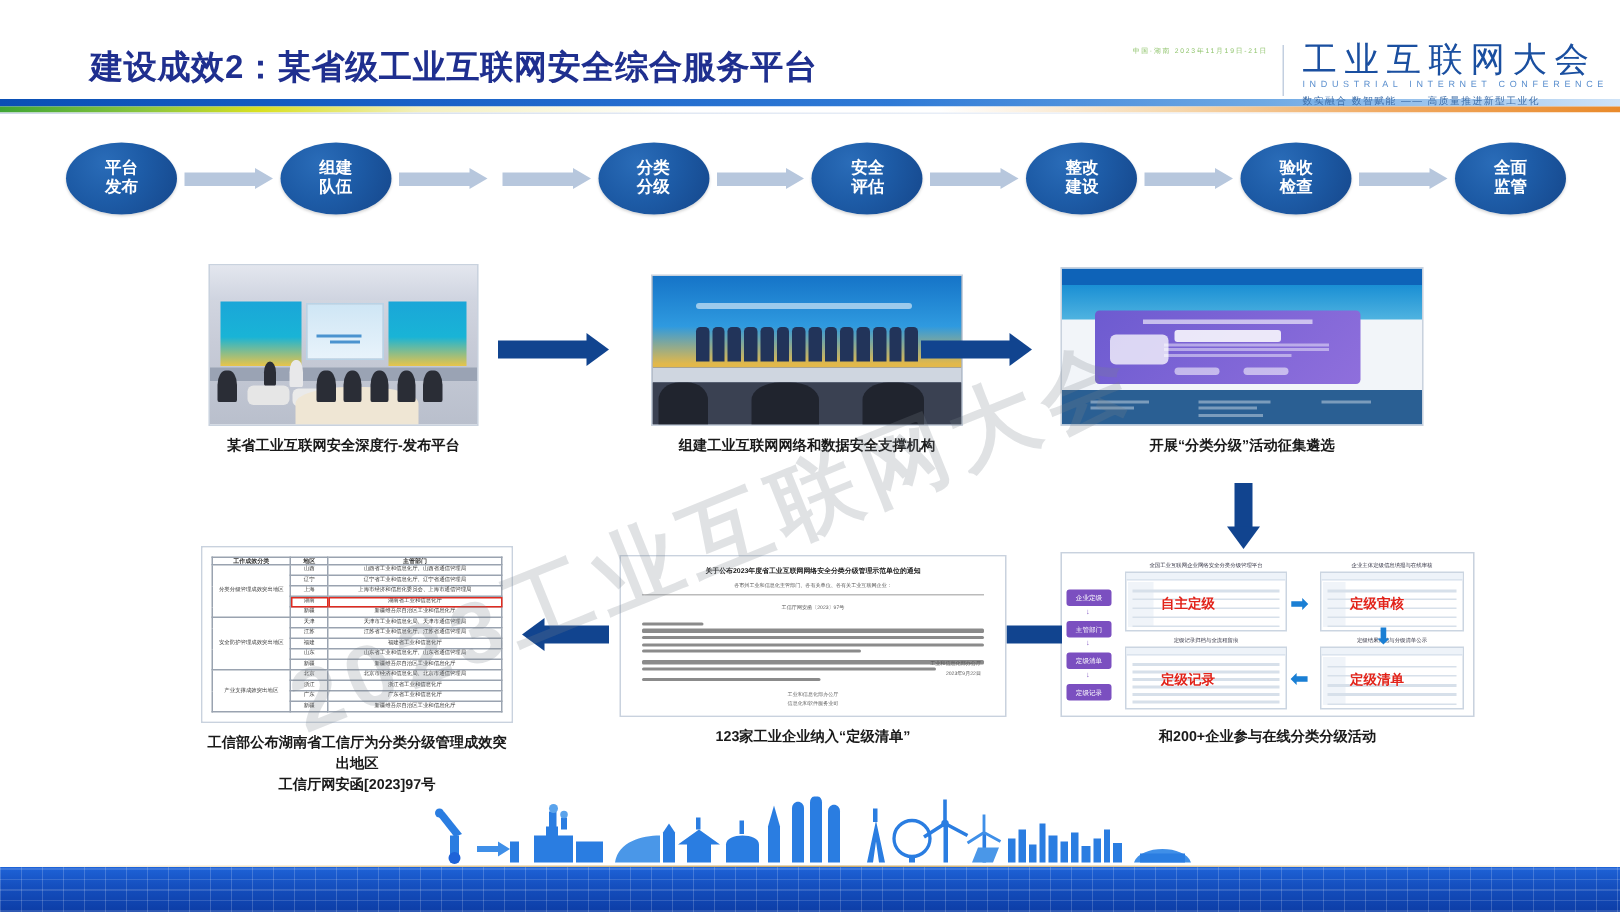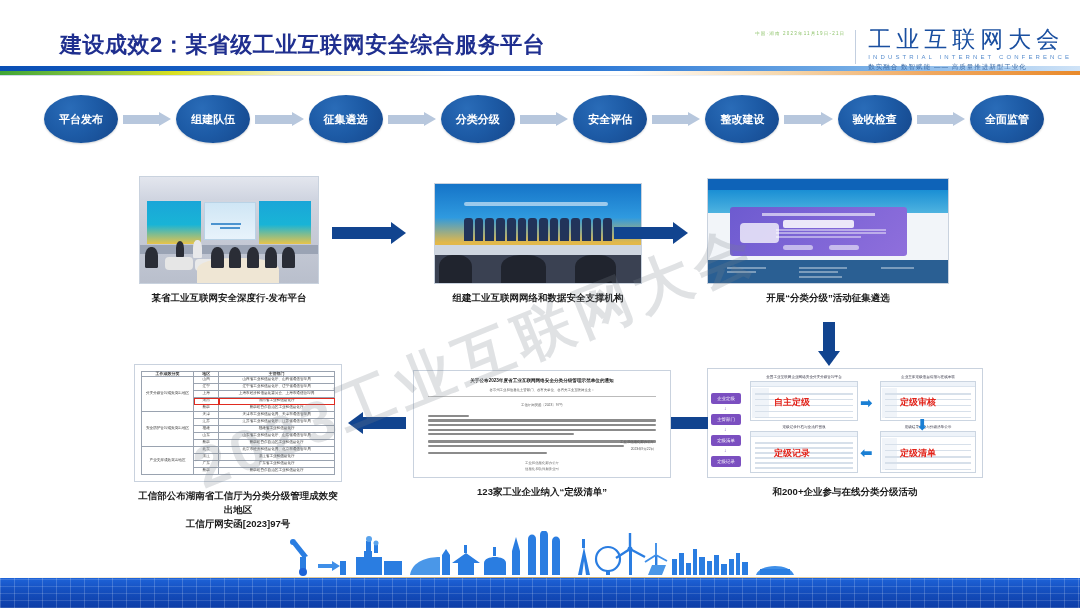--- a/index.html
+++ b/index.html
@@ -68,21 +68,21 @@
   }
 
   
   .flow {
     position: absolute; left: 44px; top: 90px; width: 1000px; height: 58px;
     display: flex; align-items: center;
   }
   .node {
     width: 74px; height: 48px; border-radius: 50%;
     background: radial-gradient(circle at 35% 28%, #2a6cb8 0%, #1d5ba6 45%, #15468a 100%);
-    color: #ffffff; display: flex; flex-direction: row;
+    color: #ffffff; display: flex; flex-direction: column;
     align-items: center; justify-content: center;
     font-size: 11px; line-height: 1.18; font-weight: bold;
     flex: 0 0 auto;
     box-shadow: 0 1px 2px rgba(0,0,0,0.18);
   }
   .node span { display: block; }
   .arrow {
     flex: 1 1 auto; height: 14px; position: relative; margin: 0 5px;
   }
   .arrow .shaft {
@@ -247,24 +247,20 @@
         <div class="head"></div>
       </div>
     <div class="node">
       <span>组建</span>
       <span>队伍</span>
     </div>
     <div class="arrow">
         <div class="shaft"></div>
         <div class="head"></div>
       </div>
-    <div class="node">
-      <span>征集</span>
-      <span>遴选</span>
-    </div>
     <div class="arrow">
         <div class="shaft"></div>
         <div class="head"></div>
       </div>
     <div class="node">
       <span>分类</span>
       <span>分级</span>
     </div>
     <div class="arrow">
         <div class="shaft"></div>

